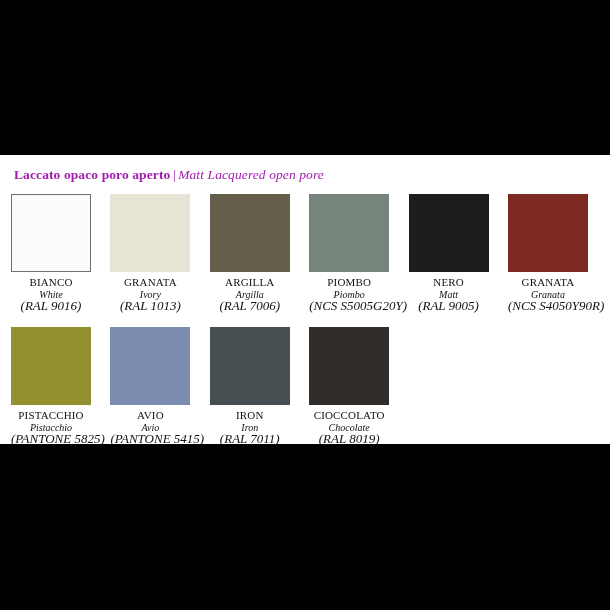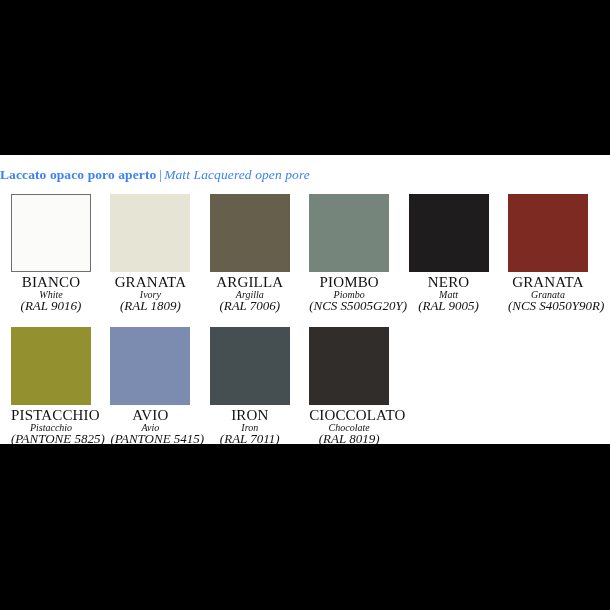--- a/index.html
+++ b/index.html
@@ -24,26 +24,26 @@
     position: absolute;
     left: 0;
     top: 155px;
     width: 610px;
     height: 289px;
     background: #ffffff;
     overflow: hidden;
   }
   #finish-heading {
     position: absolute;
-    left: 0;
+    left: 14px;
     top: 12px;
     font-size: 13.5px;
     line-height: 16px;
     white-space: nowrap;
-    color: #3b82f6;
+    color: #a21caf;
     letter-spacing: 0.1px;
     text-align: center;
   }
   #finish-heading .it-name {
     font-weight: bold;
   }
   #finish-heading .sep {
     font-weight: normal;
     padding: 0 2px 0 3px;
   }
@@ -78,21 +78,21 @@
   .swatch-chip.bordered {
     border: 1px solid #6f6f6f;
   }
   .swatch-caption {
     width: 80px;
     text-align: center;
     margin-top: 5px;
     color: #111111;
   }
   .cap-it {
-    font-size: 15px;
+    font-size: 11px;
     line-height: 11.5px;
     letter-spacing: 0.15px;
     white-space: nowrap;
   }
   .cap-en {
     font-size: 10px;
     line-height: 11.5px;
     white-space: nowrap;
     font-style: italic;
   }
@@ -135,21 +135,21 @@
             <div class="cap-en">White</div>
             <div class="cap-code">(RAL 9016)</div>
           </div>
         </div>
 
         <div class="swatch-cell">
           <div class="swatch-chip" style="background-color: rgb(230, 228, 213);"></div>
           <div class="swatch-caption">
             <div class="cap-it">GRANATA</div>
             <div class="cap-en">Ivory</div>
-            <div class="cap-code">(RAL 1809)</div>
+            <div class="cap-code">(RAL 1013)</div>
           </div>
         </div>
 
         <div class="swatch-cell">
           <div class="swatch-chip" style="background-color: rgb(102, 95, 76);"></div>
           <div class="swatch-caption">
             <div class="cap-it">ARGILLA</div>
             <div class="cap-en">Argilla</div>
             <div class="cap-code">(RAL 7006)</div>
           </div>

